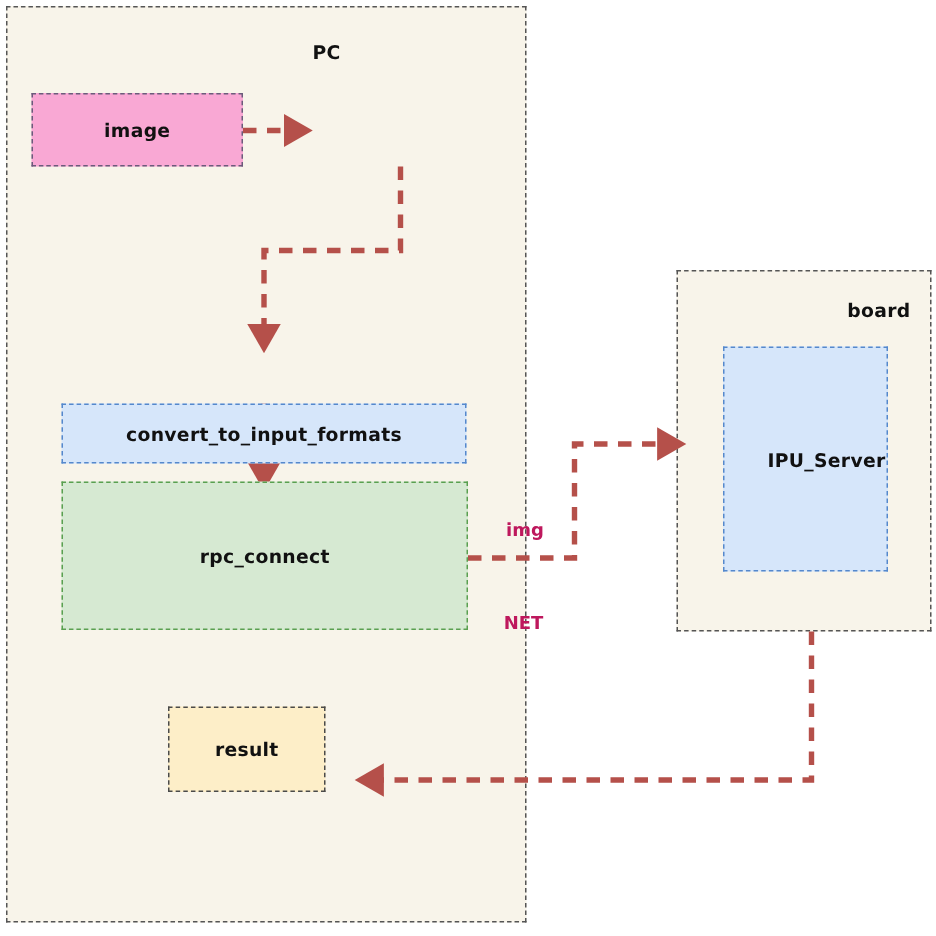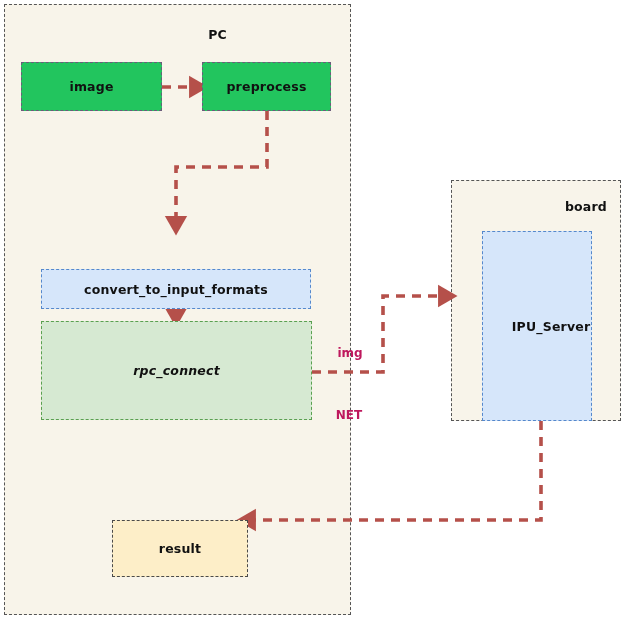--- a/index.html
+++ b/index.html
@@ -36,31 +36,30 @@
     display: flex;
     align-items: center;
     justify-content: center;
     font-size: 12.5px;
     font-weight: bold;
     color: #111111;
     letter-spacing: 0.2px;
     white-space: nowrap;
   }
   .node-purple {
-    background: #22c55e;
+    background: #f9a8d4;
     border: 1.3px dashed #6b5b7b;
   }
   .node-blue {
     background: #d6e6fa;
     border: 1.3px dashed #5588cc;
   }
   .node-green {
     background: #d6e9d2;
     border: 1.3px dashed #5aa050;
-    font-style: italic;
   }
   .node-yellow {
     background: #fdeec8;
     border: 1.3px dashed #4a4a4a;
   }
   .edge-label {
     position: absolute;
     font-size: 12px;
     font-weight: bold;
     color: #be185d;
@@ -112,36 +111,33 @@
 
     <g>
       <path d="M541,421 L541,520 L248,520" fill="none" stroke="#b5504a" stroke-width="3.6" stroke-dasharray="9,7" marker-end="url(#ah)"></path>
     </g>
   </svg>
 
   <div class="node node-purple" style="left:21px; top:62px; width:141px; height:49px;">
     <span>image</span>
   </div>
 
-  <div class="node node-purple" style="left:202px; top:62px; width:129px; height:49px;">
-    <span>preprocess</span>
-  </div>
 
   <div class="node node-blue" style="left:41px; top:229px; width:270px; height:40px;margin-top:40px;">
     <span>convert_to_input_formats</span>
   </div>
 
   <div class="node node-green" style="left:41px; top:321px; width:271px; height:99px;">
     <span>rpc_connect</span>
   </div>
 
-  <div class="node node-yellow" style="left:112px; top:520px; width:136px; height:57px;">
+  <div class="node node-yellow" style="left:112px; top:471px; width:105px; height:57px;">
     <span>result</span>
   </div>
 
-  <div class="node node-blue" style="left:482px; top:231px; width:110px; height:190px;padding-left:28px;">
+  <div class="node node-blue" style="left:482px; top:231px; width:110px; height:150px;padding-left:28px;">
     <span>IPU_Server</span>
   </div>
 
   <div class="edge-label" style="left:320px; top:346px; width:60px;">img</div>
   <div class="edge-label" style="left:319px; top:408px; width:60px;">NET</div>
 
 </div>
 
 </body></html>

